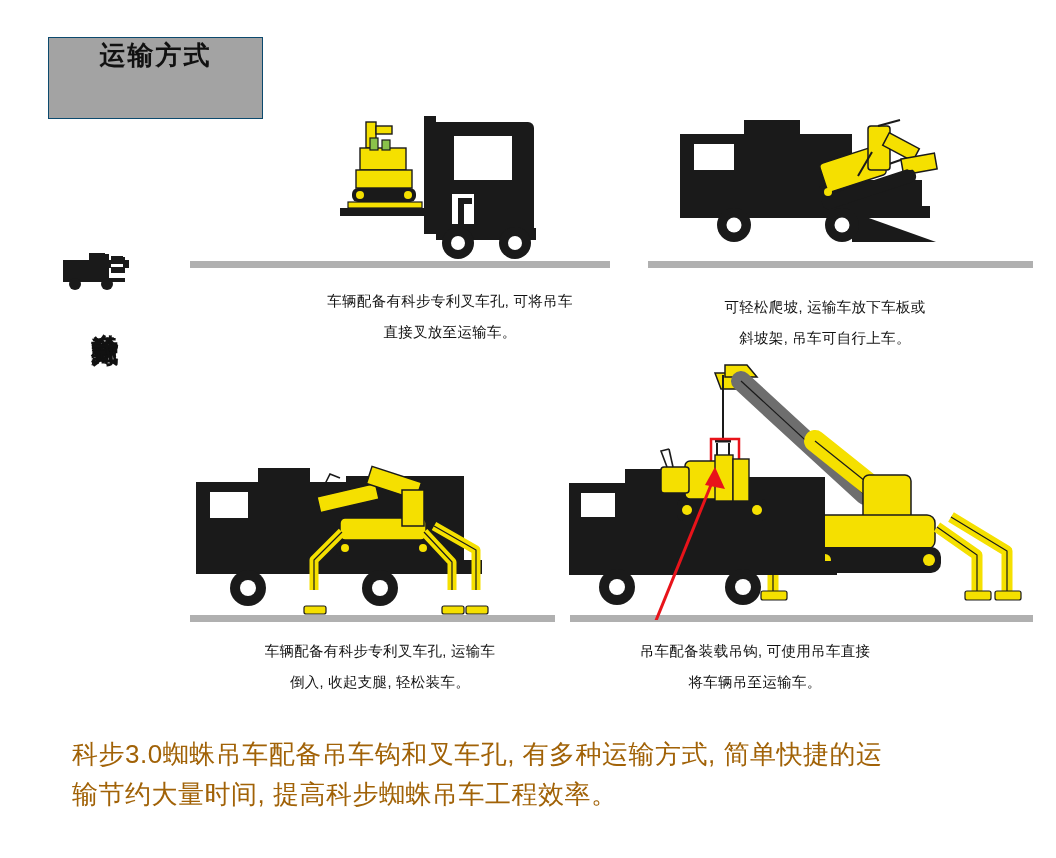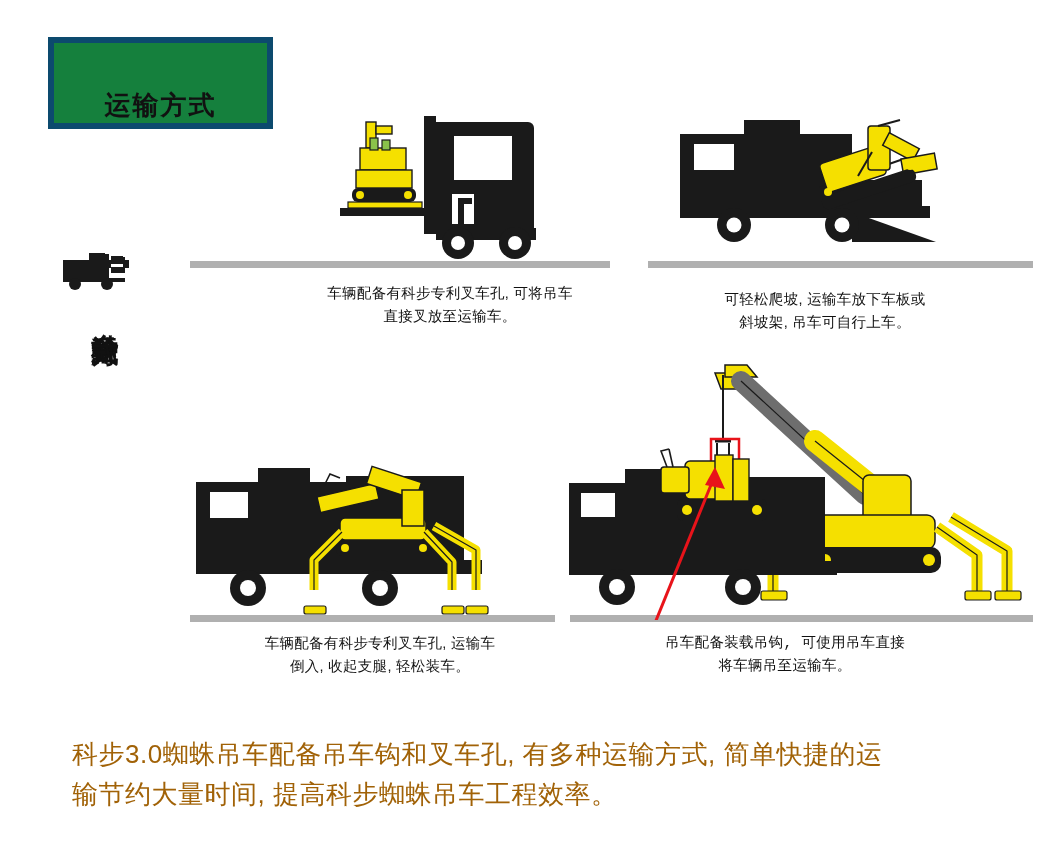--- a/index.html
+++ b/index.html
@@ -16,24 +16,24 @@
     overflow: hidden;
   }
 
   
   #title-box {
     position: absolute;
     left: 48px;
     top: 37px;
     width: 213px;
     height: 80px;
-    border: 6px solid #0c4a6e;
-    background: #15803d;
+    border: 1px solid #0c4a6e;
+    background: #a3a3a3;
     display: flex;
-    align-items: flex-end;
+    align-items: flex-start;
     justify-content: center;
   }
   #title-box .title-text {
     font-size: 26px;
     font-weight: bold;
     letter-spacing: 2px;
     color: #111111;
   }
 
   
@@ -65,33 +65,33 @@
     background: #b0b0b0;
   }
   .caption {
     position: absolute;
     font-size: 14.5px;
     line-height: 1.6;
     color: #111111;
     text-align: center;
     letter-spacing: 0.3px;
   }
-  .caption .line { display: block; }
+  .caption .line { display: block; margin-top: 8px; }
 
   
   #ground-top-left  { left: 190px; top: 261px; width: 420px; }
   #ground-top-right { left: 648px; top: 261px; width: 385px; }
   #ground-bot-left  { left: 190px; top: 615px; width: 365px; }
   #ground-bot-right { left: 570px; top: 615px; width: 463px; }
 
   
   #caption-1 { left: 285px; top: 282px; width: 330px; }
   #caption-2 { left: 660px; top: 288px; width: 330px; }
   #caption-3 { left: 215px; top: 632px; width: 330px; }
-  #caption-4 { left: 620px; top: 632px; width: 330px; font-family: Liberation Mono, monospace; }
+  #caption-4 { left: 590px; top: 632px; width: 330px; }
 
   
   #bottom-text {
     position: absolute;
     left: 72px;
     top: 734px;
     width: 920px;
     font-size: 26px;
     line-height: 1.55;
     color: #a16207;

